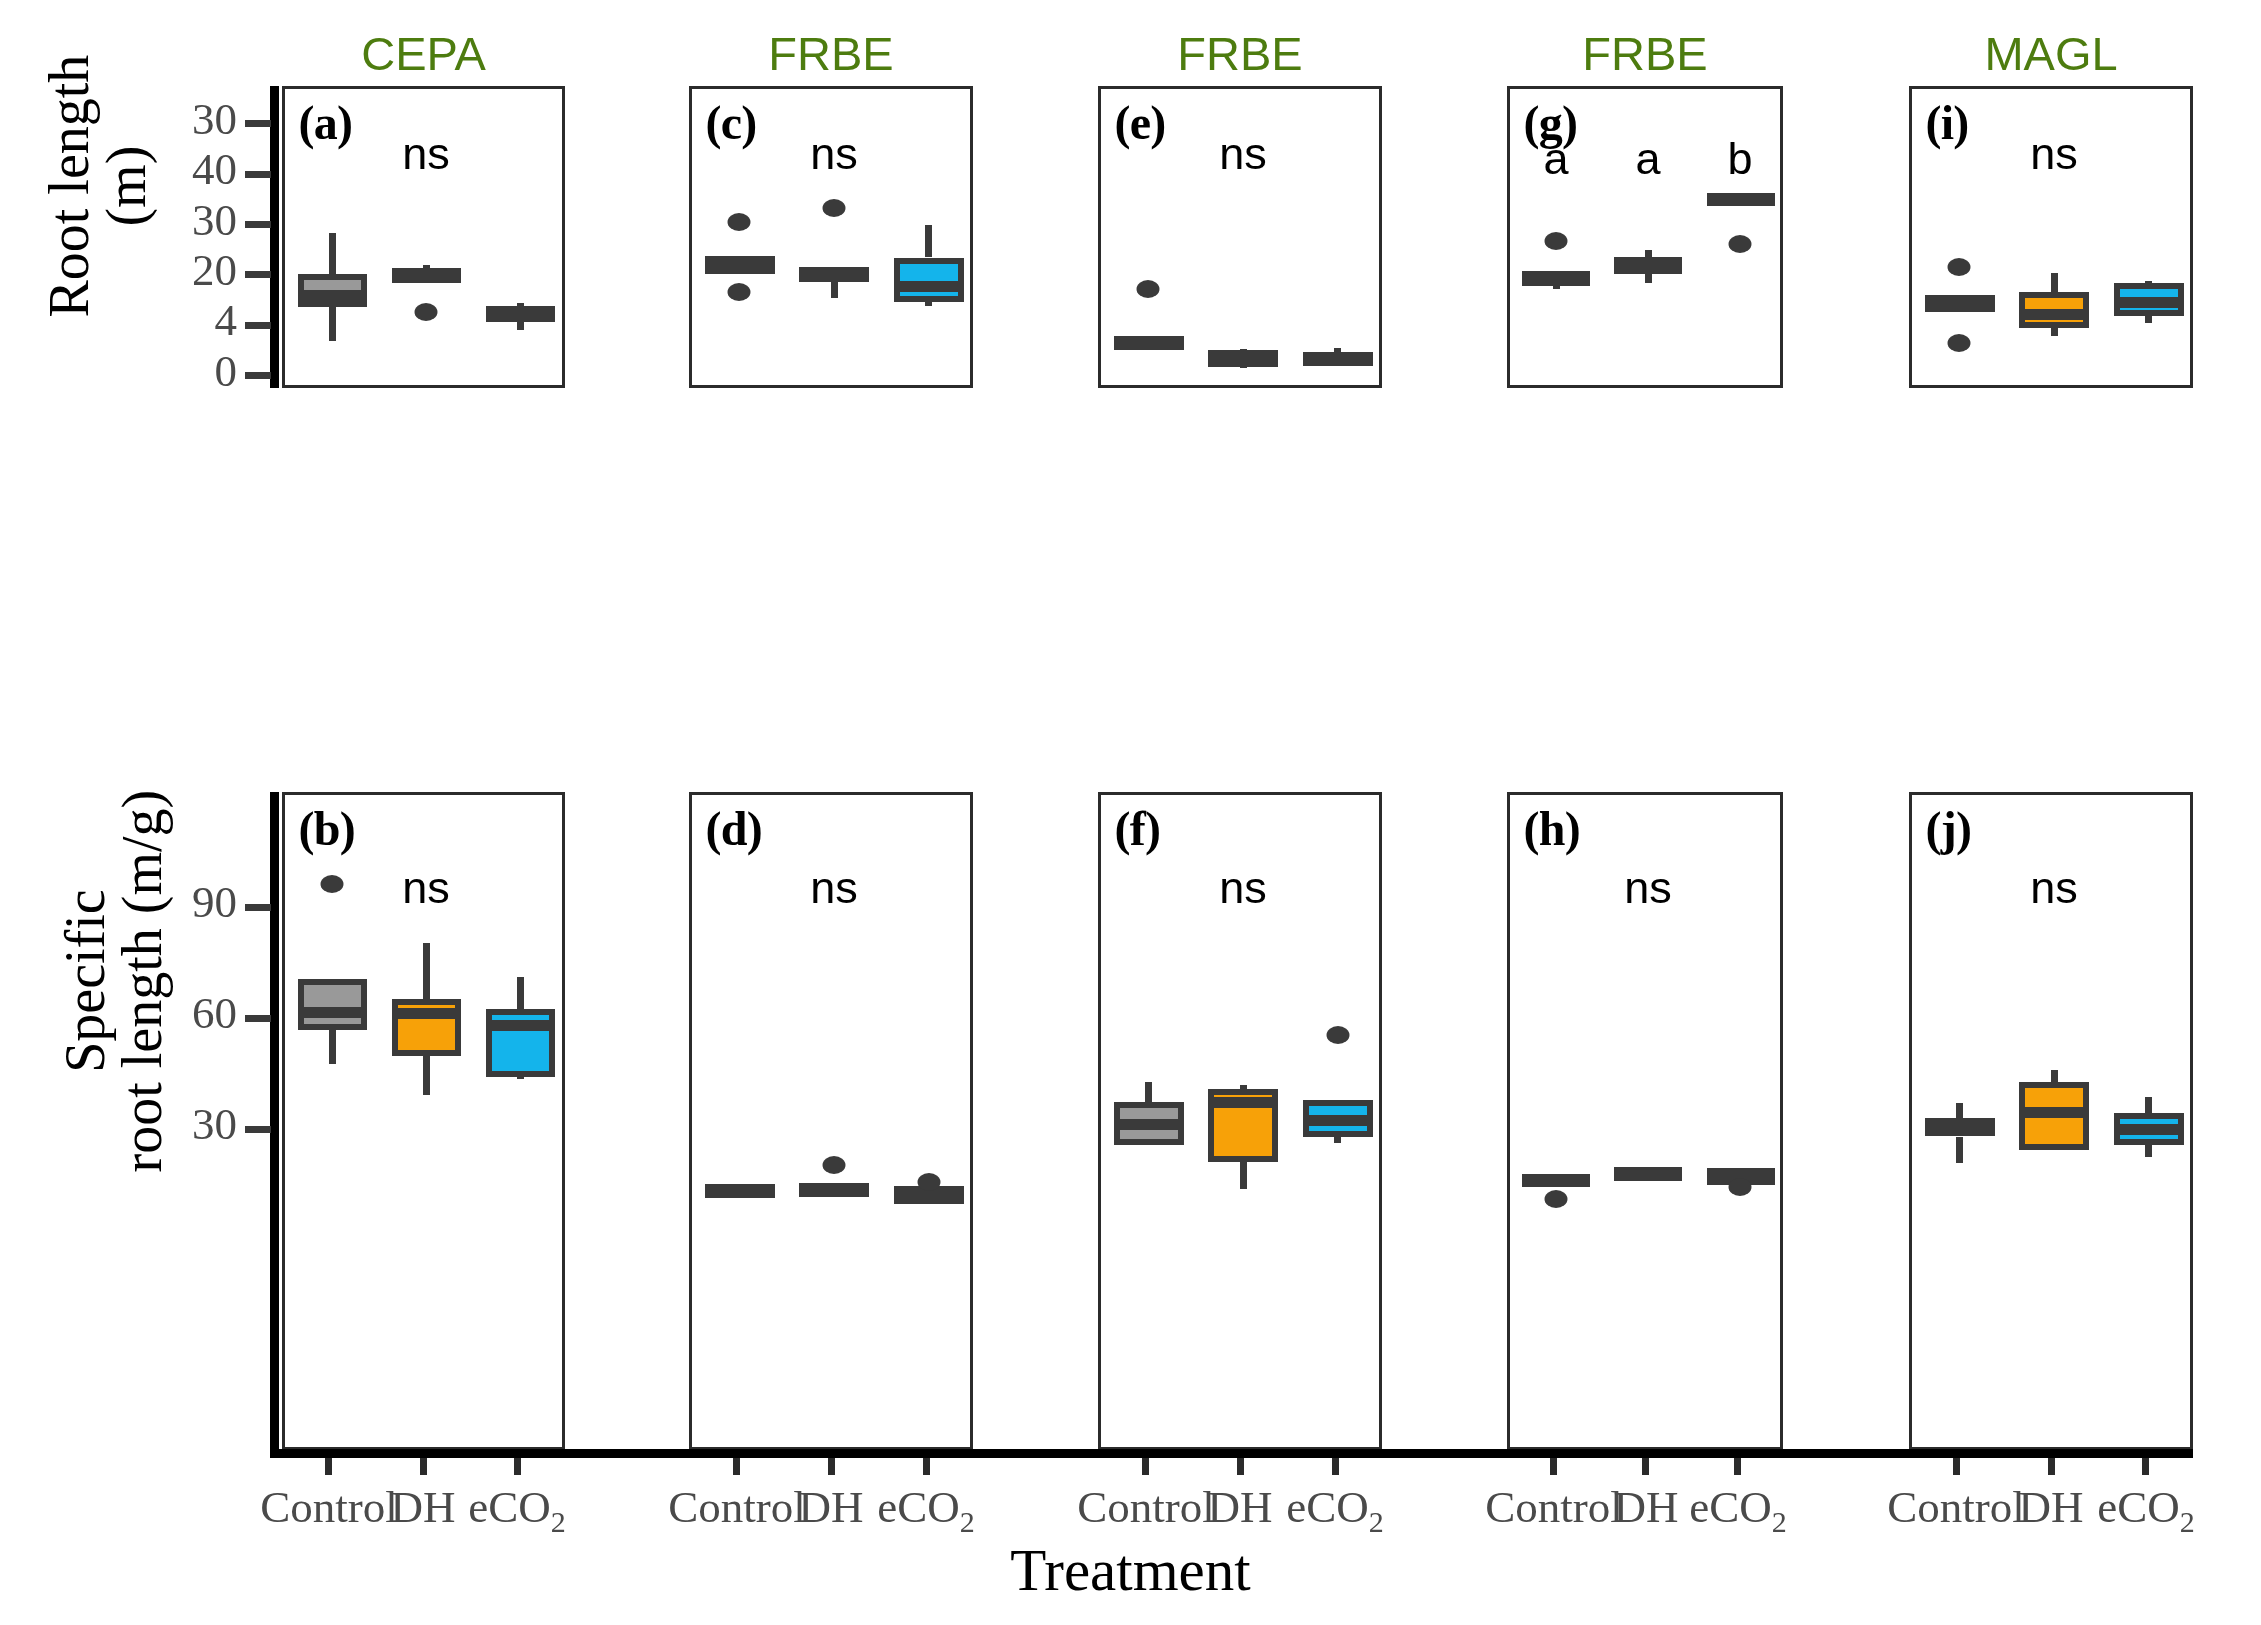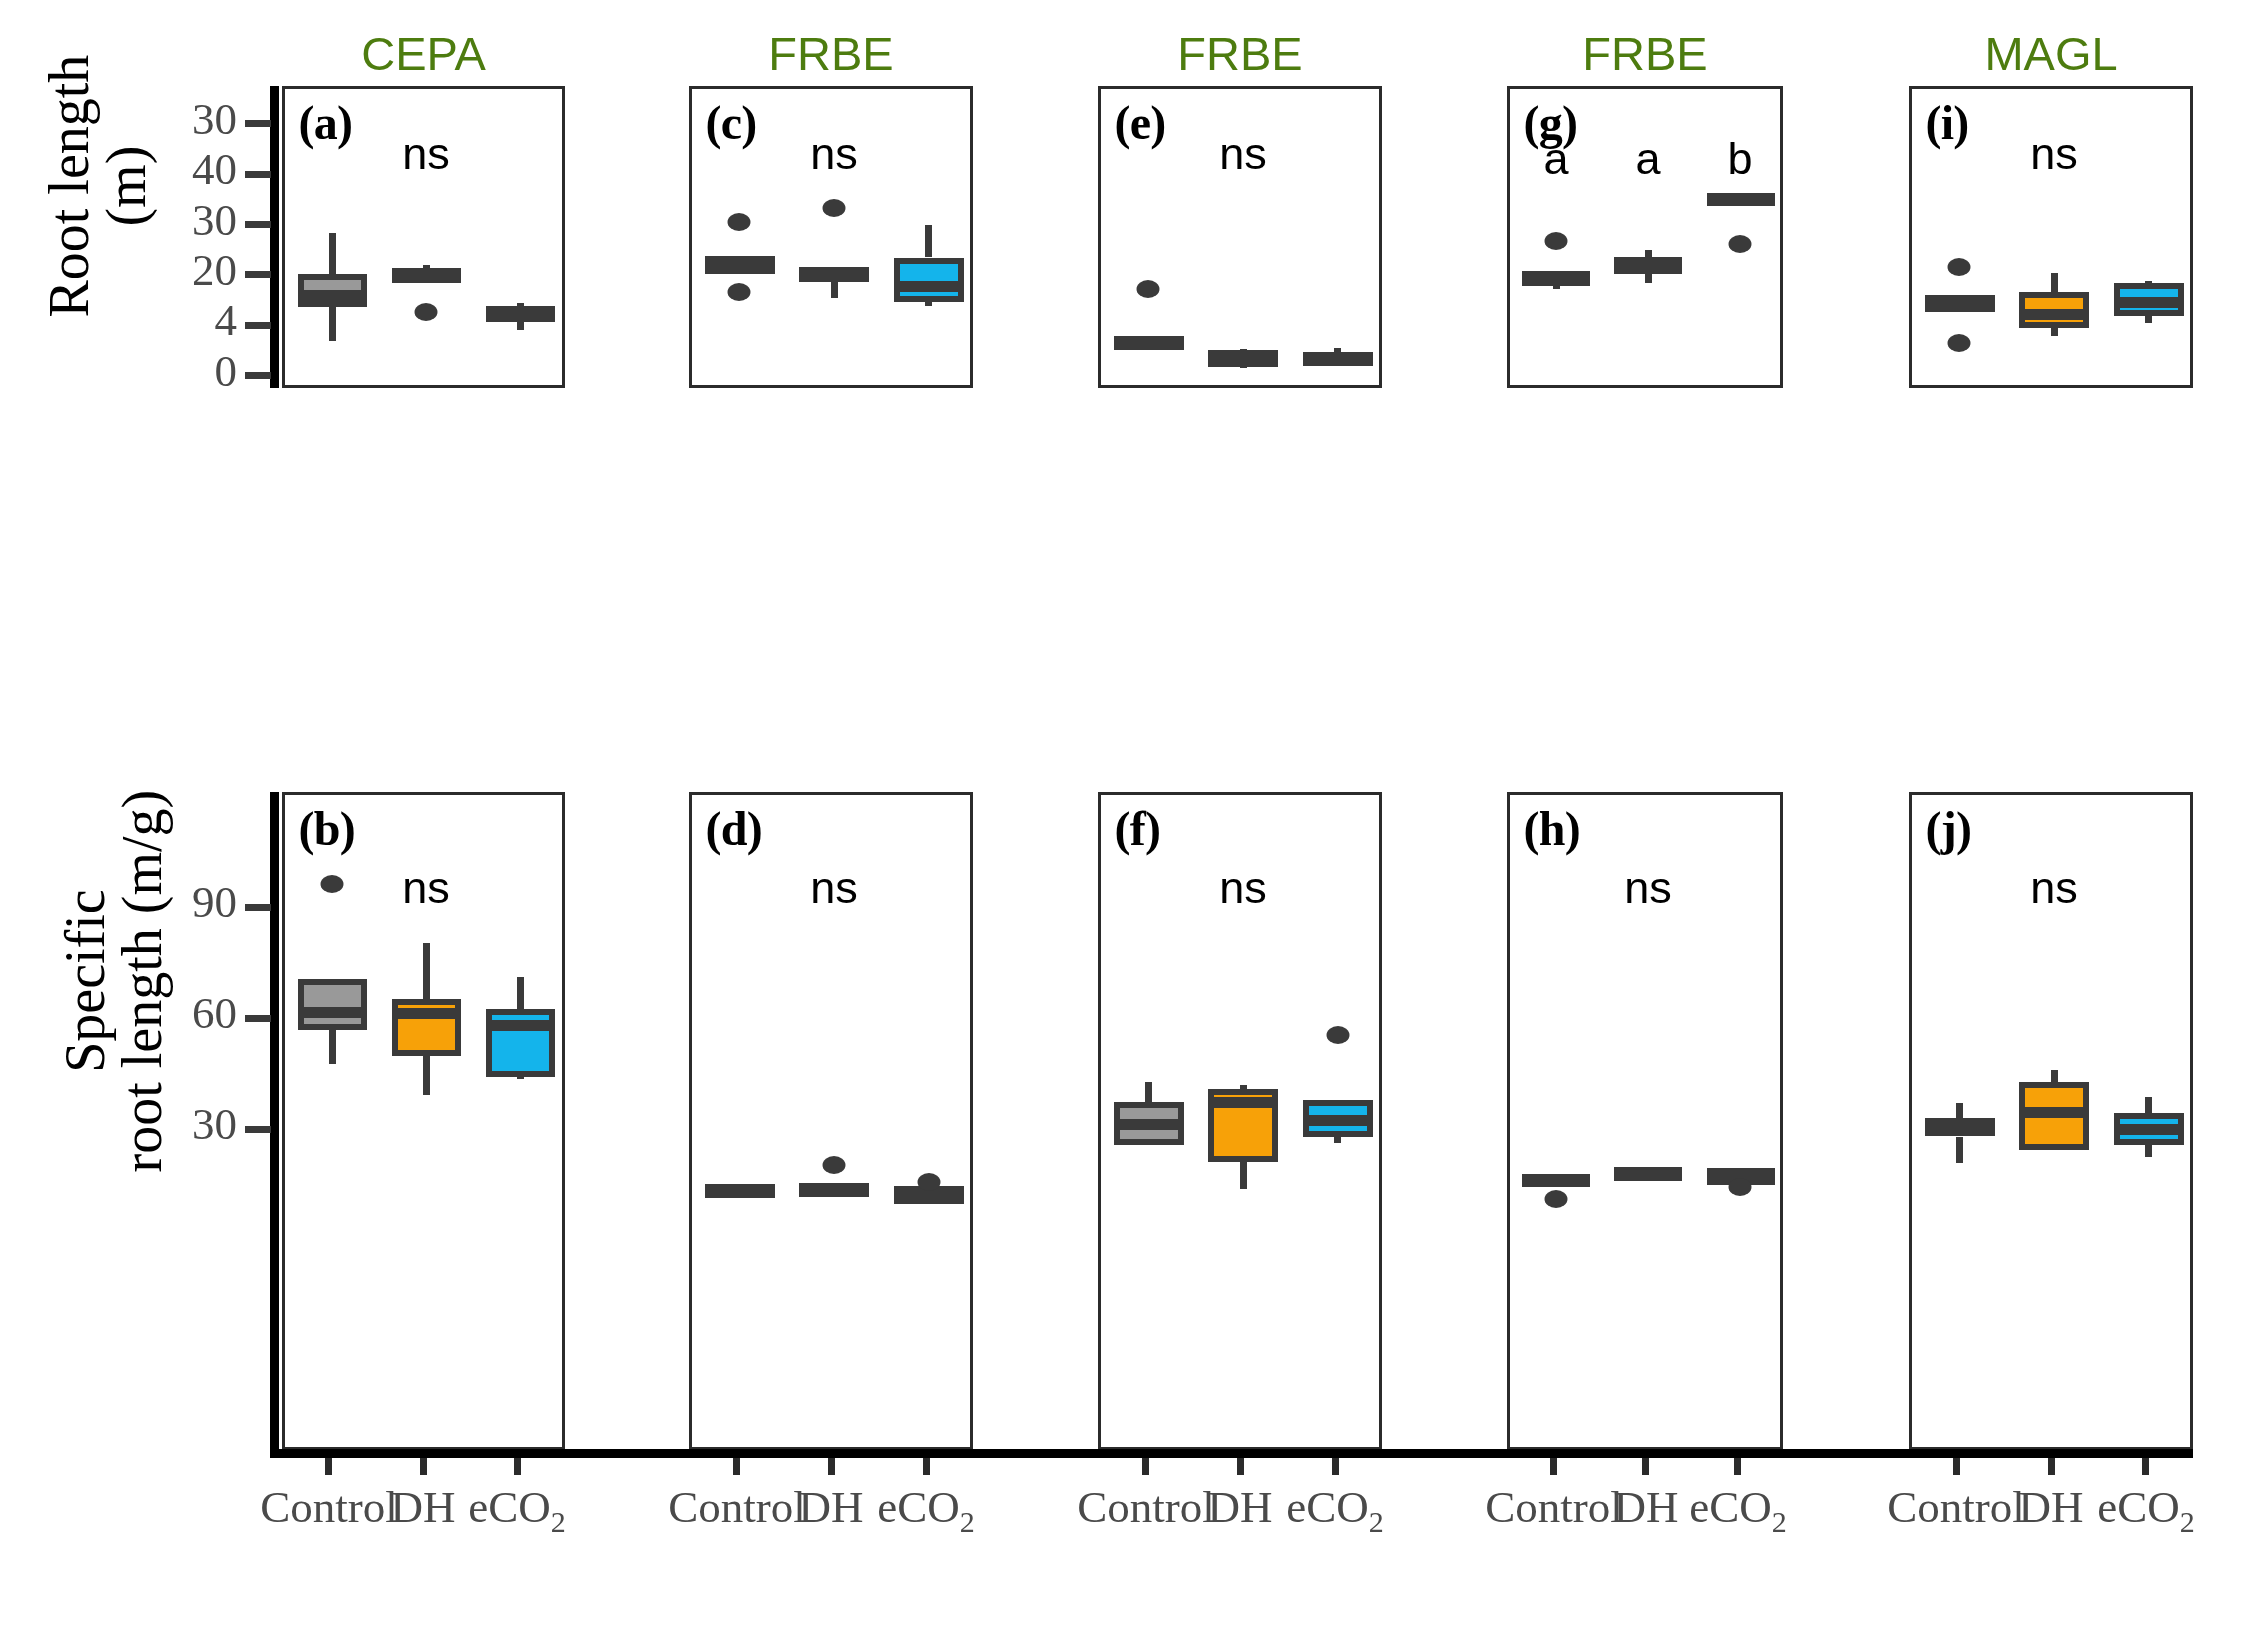--- a/index.html
+++ b/index.html
@@ -320,15 +320,16 @@
   <div id="ylab-top">
     <div>Root length</div>
     <div>(m)</div>
   </div>
 
   <div id="ylab-bot">
     <div>Specific</div>
     <div>root length (m/g)</div>
   </div>
 
+  <div id="xaxis-title">Treatment</div>
 
 </div>
 
 
 </body></html>

